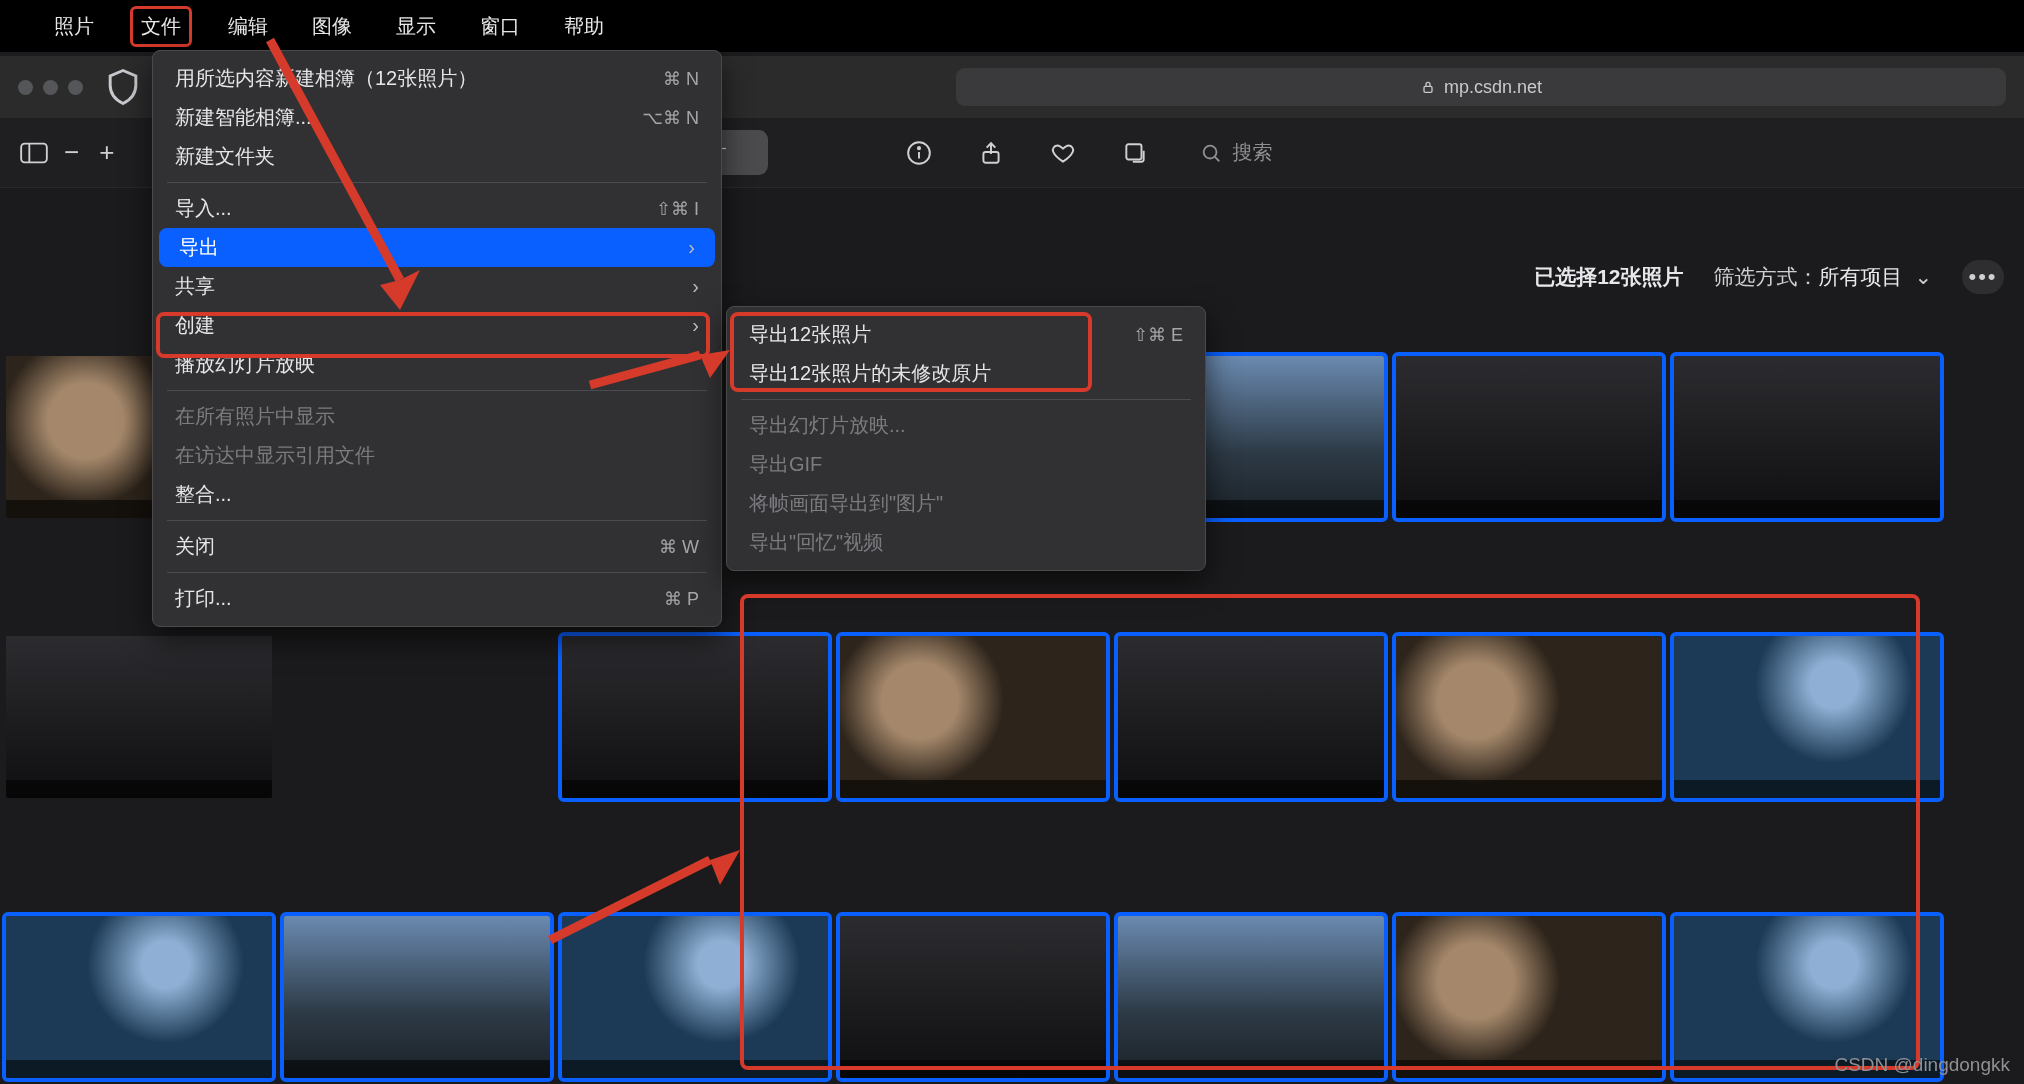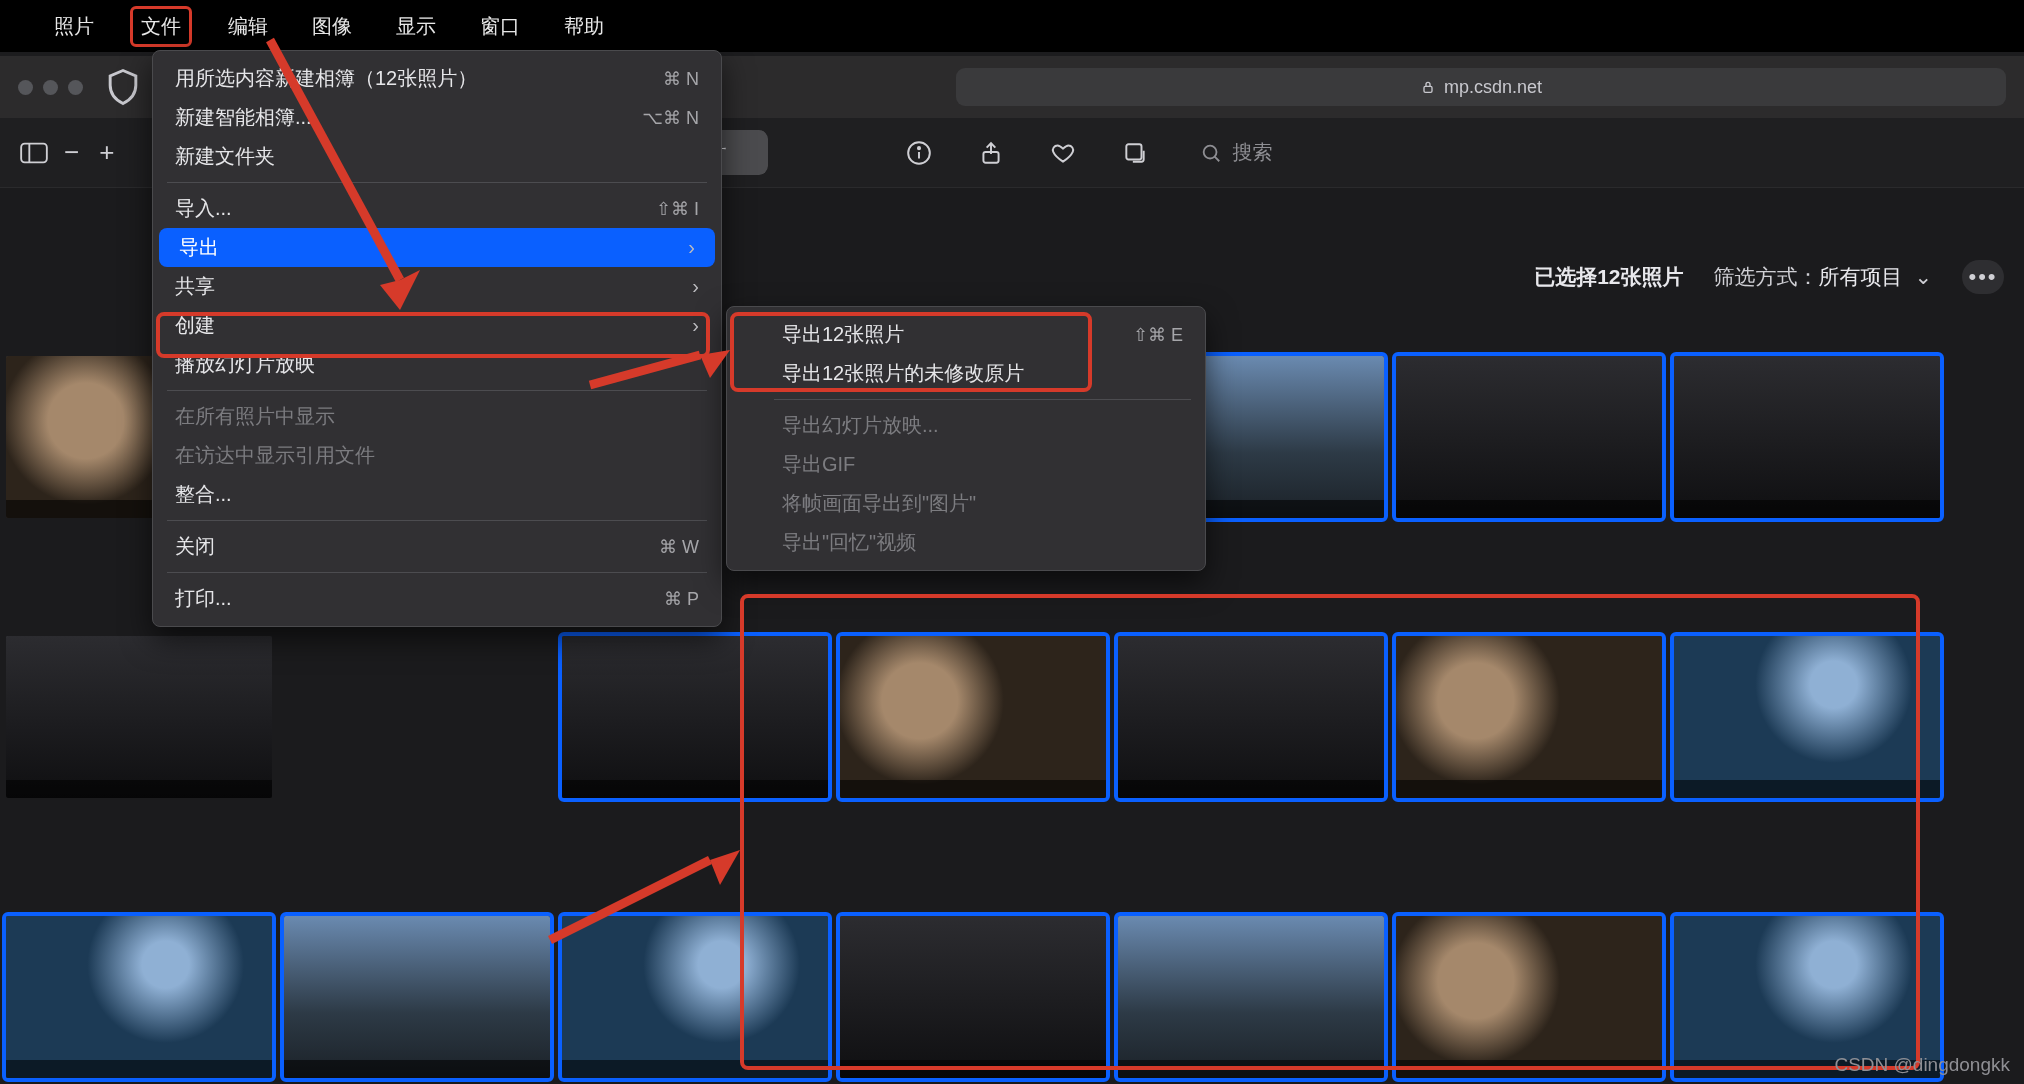--- a/index.html
+++ b/index.html
@@ -41,21 +41,21 @@
 
   
   .menu { position:absolute; background:#313033; border:1px solid #4a4a4d; border-radius:8px; box-shadow:0 12px 30px rgba(0,0,0,.6); padding:8px 0; z-index:30;}
   .menu .row { display:flex; align-items:center; justify-content:space-between; padding:6px 22px; font-size:20px; color:#e6e6e9; white-space:nowrap; }
   .menu .row.disabled{ color:#7c7c80; }
   .menu .row .sc { color:#a6a6aa; font-size:18px; margin-left:28px;}
   .menu hr { border:none; border-top:1px solid #4c4c50; margin:6px 14px; }
   .menu .row.hi { background:#0a60ff; color:#fff; border-radius:8px; margin:0 6px; padding:6px 20px;}
   .menu .row .chev{color:#bcbcc0;margin-left:20px;}
   .menu1 { top:50px; left:152px; width:570px; }
-  .menu2 { top:306px; left:726px; width:480px;padding-left:33px; }
+  .menu2 { top:306px; left:726px; width:480px; }
 
   
   .annot { position:absolute; border:4px solid #d63a2a; border-radius:8px; z-index:40; pointer-events:none;}
   .ann-export{ top:312px; left:156px; width:554px; height:46px;}
   .ann-sub{ top:312px; left:730px; width:362px; height:80px;}
   .ann-big{ top:594px; left:740px; width:1180px; height:476px;}
 
   
   .arrow{position:absolute;z-index:45;pointer-events:none;}
   .arrow line{stroke:#d63a2a;stroke-width:9;}

